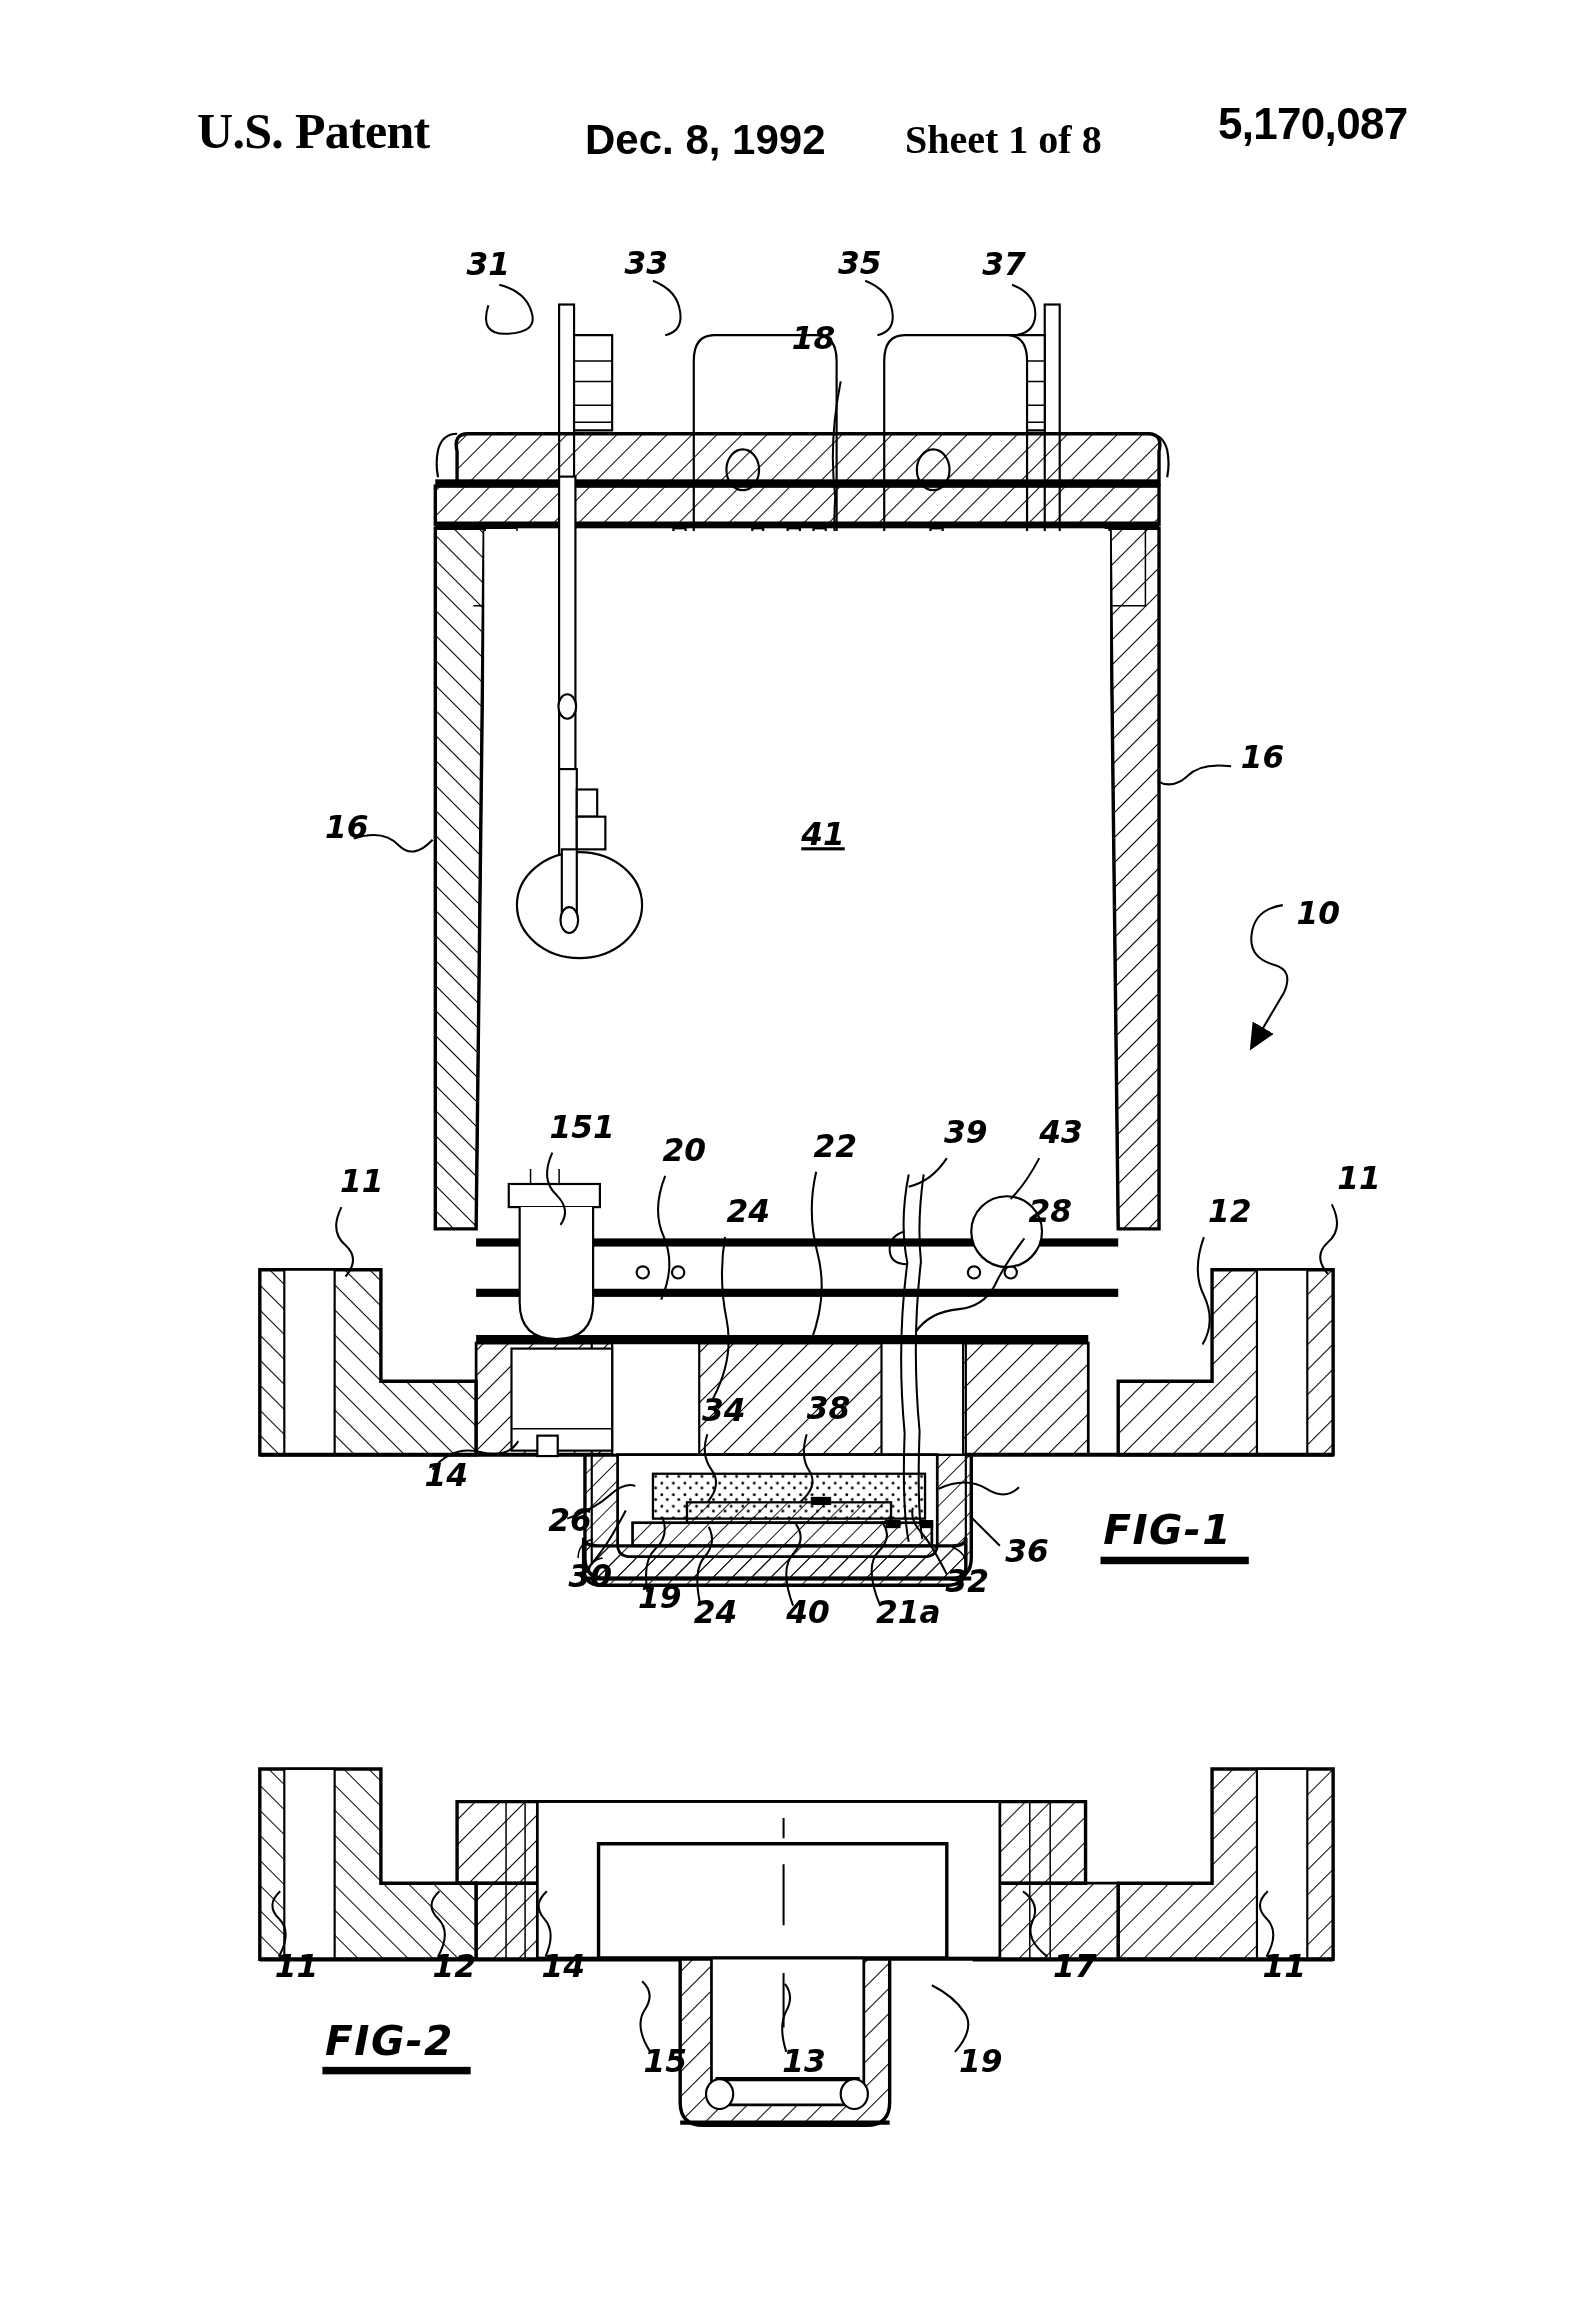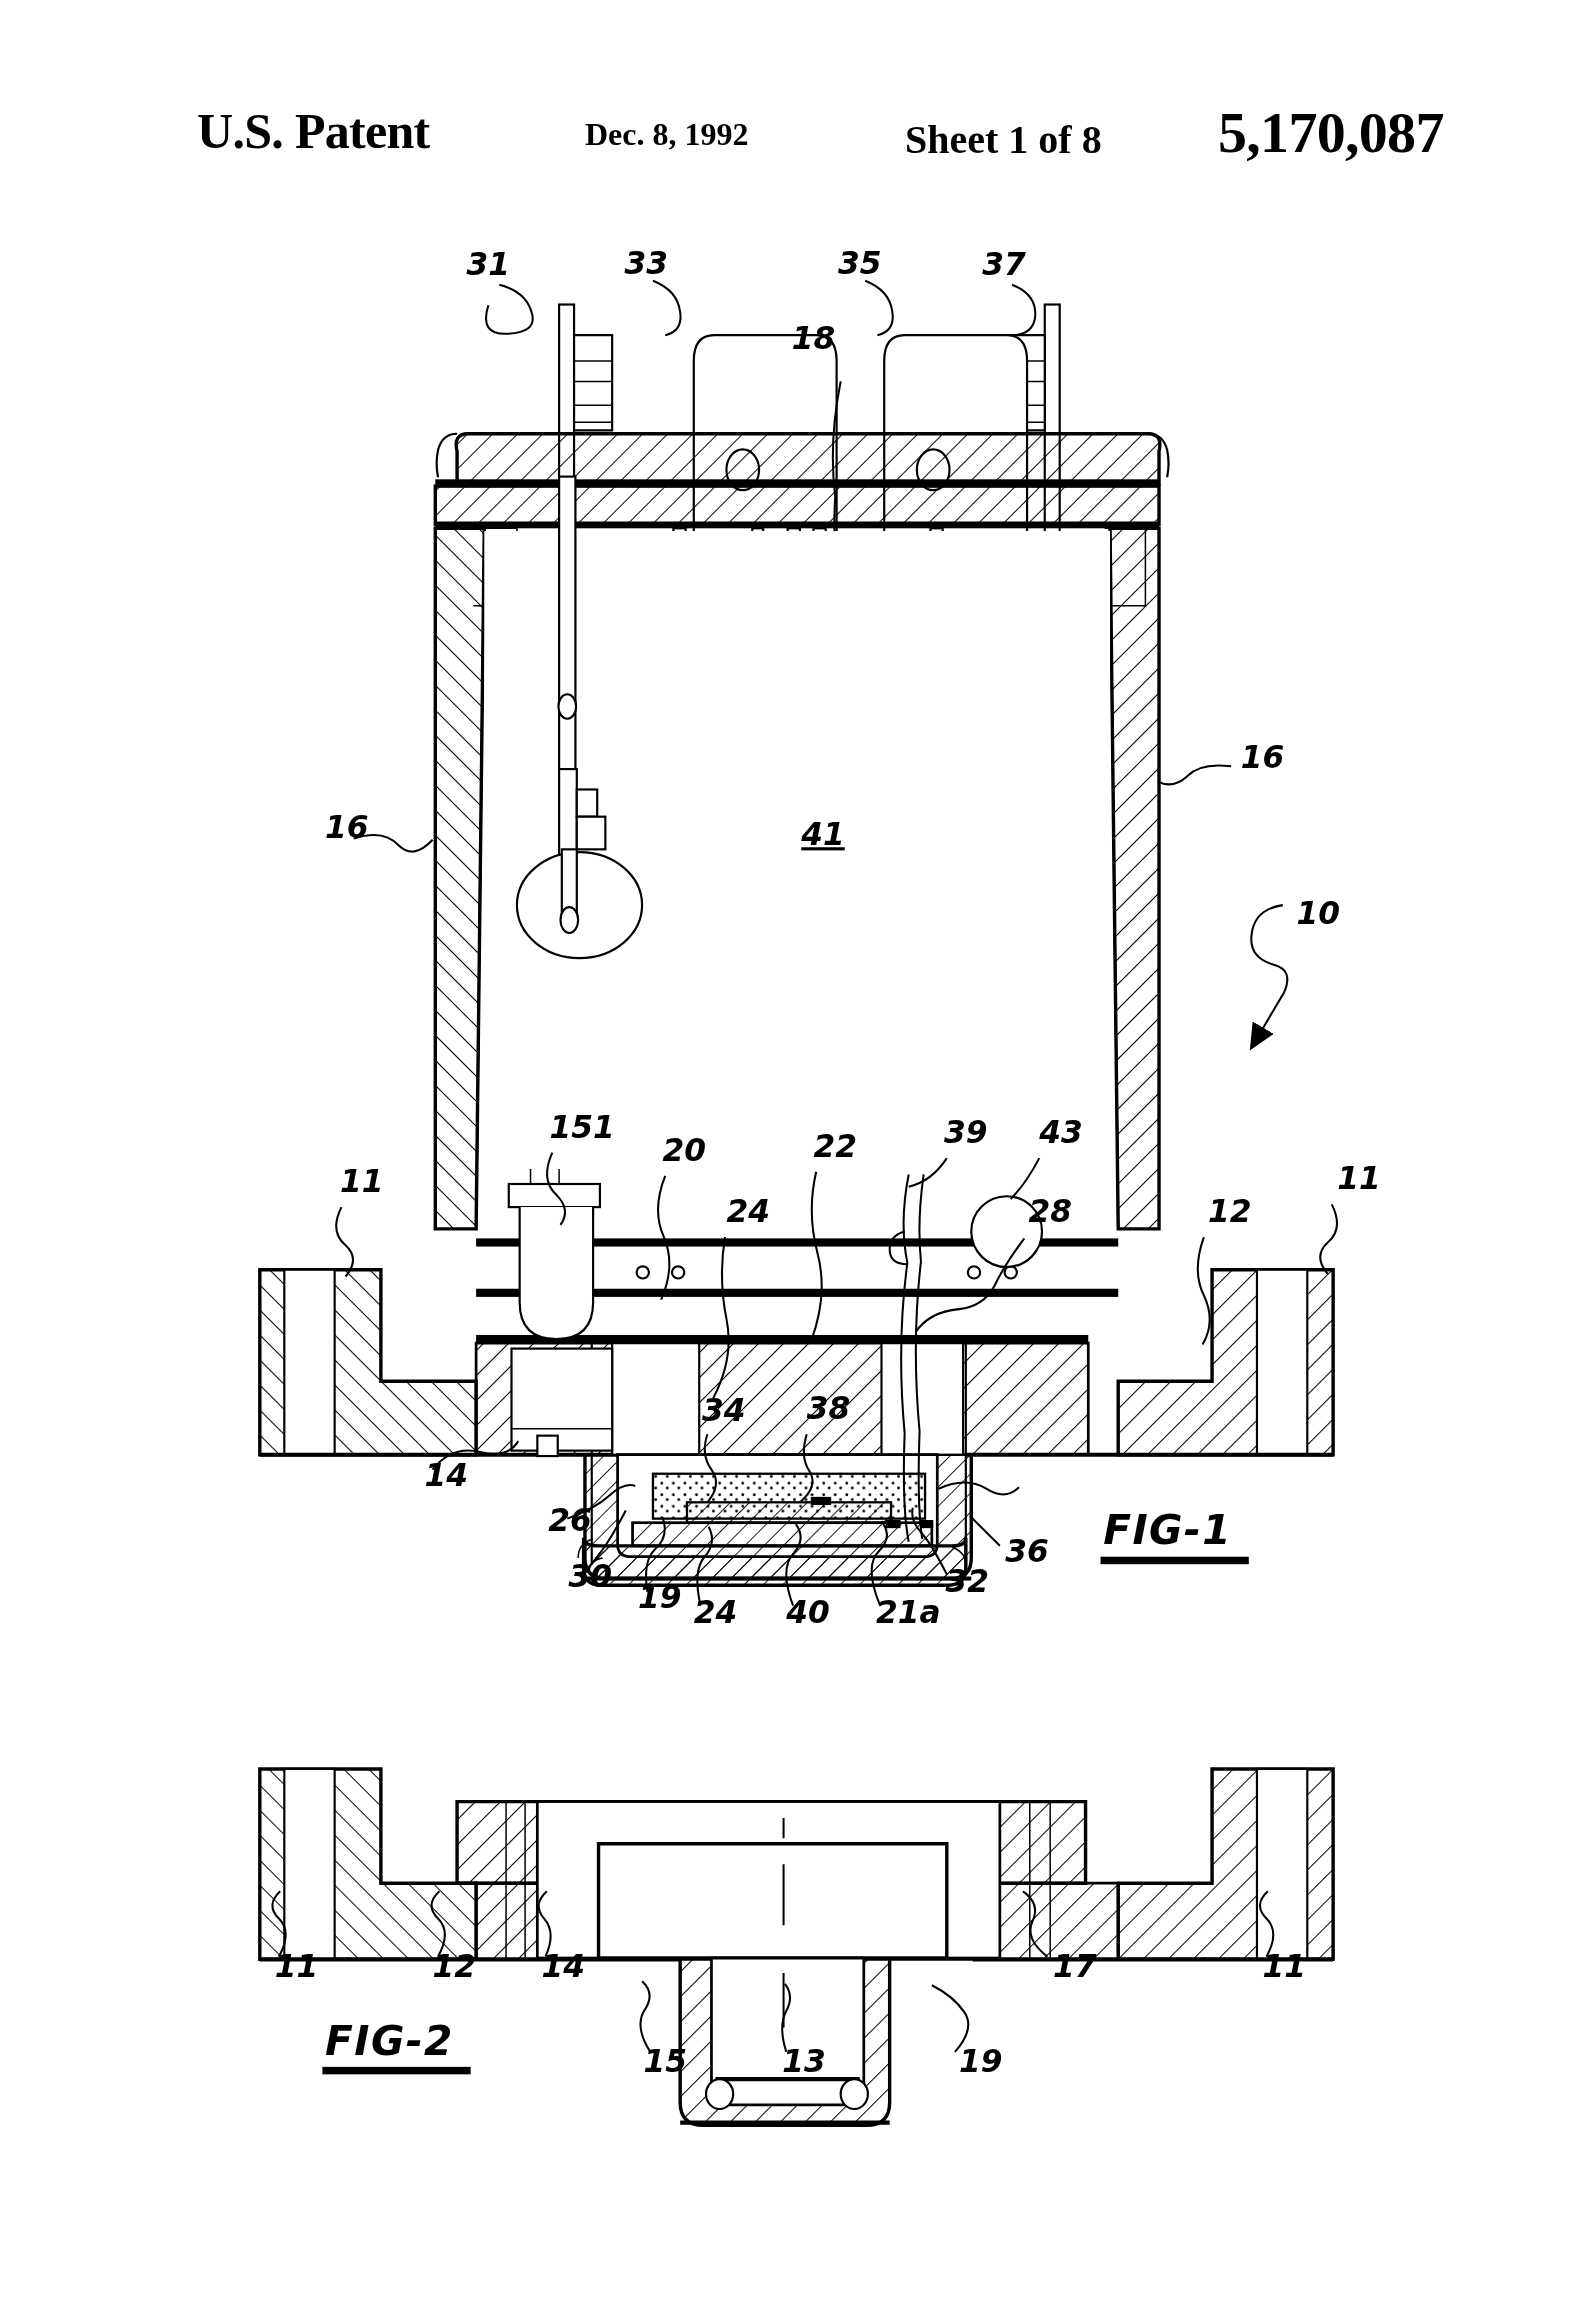--- a/index.html
+++ b/index.html
@@ -3,26 +3,26 @@
 <meta charset="utf-8">
 <style>
   html,body{margin:0;padding:0;background:#fff;}
   body{width:1578px;height:2319px;position:relative;overflow:hidden;
        font-family:"Liberation Serif",serif;color:#000;}
 
   
   .hdr{position:absolute;left:0;top:102px;width:1332px;height:75px;}
   .hdr-usp{position:absolute;left:197px;top:0;font-family:"Liberation Serif",serif;
            font-weight:bold;font-size:50px;letter-spacing:-0.7px;white-space:nowrap;}
-  .hdr-date{position:absolute;left:585px;top:13.6px;font-family:Liberation Serif, serif;
-            font-weight:bold;font-size:32px;white-space:nowrap;}
+  .hdr-date{position:absolute;left:585px;top:13.6px;font-family:Liberation Sans, sans-serif;
+            font-weight:bold;font-size:42px;white-space:nowrap;}
   .hdr-sheet{position:absolute;left:905px;top:13.6px;font-family:"Liberation Serif",serif;
              font-weight:bold;font-size:40px;white-space:nowrap;}
-  .hdr-num{position:absolute;left:1218px;top:-2.7px;font-family:Liberation Serif, serif;
-           font-weight:bold;font-size:58px;letter-spacing:-0.7px;white-space:nowrap;}
+  .hdr-num{position:absolute;left:1218px;top:-2.7px;font-family:Liberation Sans, sans-serif;
+           font-weight:bold;font-size:44px;letter-spacing:-0.7px;white-space:nowrap;}
 
   
   svg.sheet{position:absolute;left:0;top:0;width:1578px;height:2319px;}
 
   
   .ref{font-family:"DejaVu Sans",sans-serif;font-style:italic;font-weight:700;
        font-size:46px;fill:#000;}
   .figlbl{font-family:"DejaVu Sans",sans-serif;font-style:italic;font-weight:700;
           font-size:60px;fill:#000;letter-spacing:2px;}
 

